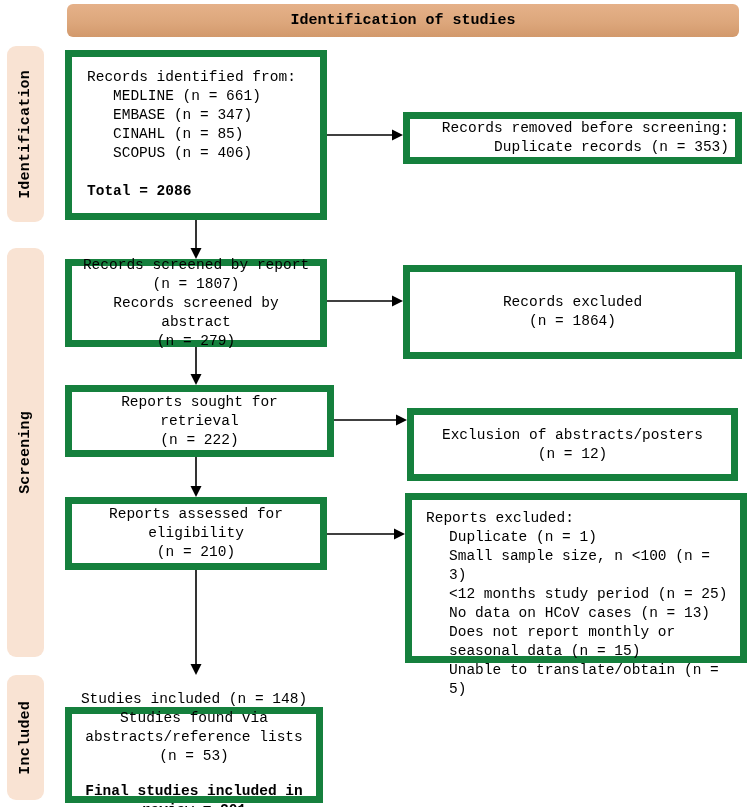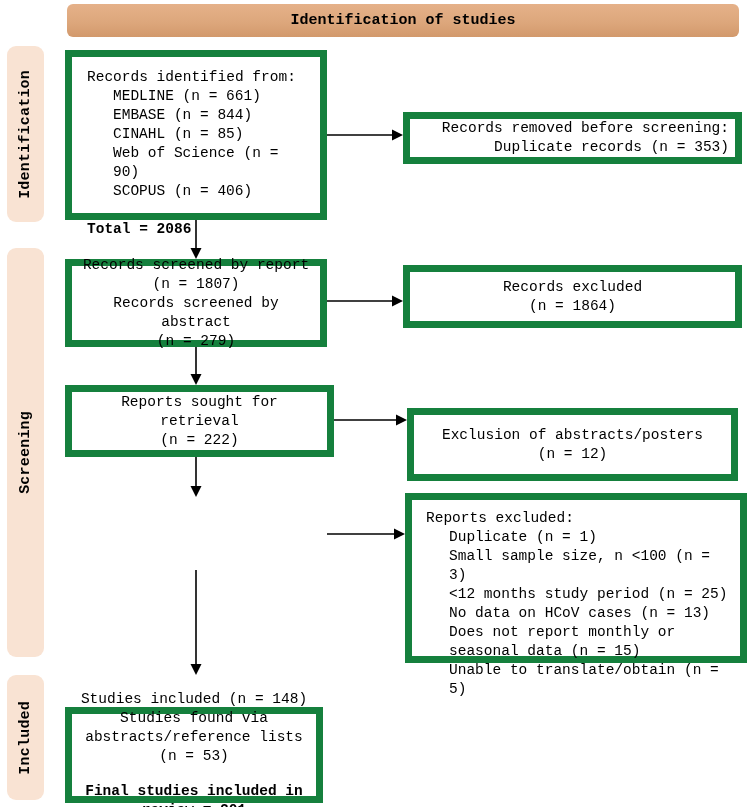--- a/index.html
+++ b/index.html
@@ -36,21 +36,21 @@
   }
   .centered { display:flex; flex-direction:column; justify-content:center; text-align:center; padding:4px 6px; }
 
   .box-records-identified { left:65px; top:50px;  width:262px; height:170px; padding:11px 8px 8px 15px; }
   .box-records-screened   { left:65px; top:259px; width:262px; height:88px; }
   .box-reports-sought     { left:65px; top:385px; width:269px; height:72px; }
   .box-reports-assessed   { left:65px; top:497px; width:262px; height:73px; }
   .box-studies-included   { left:65px; top:675px; width:258px; height:96px;margin-top:32px; }
 
   .box-records-removed    { left:403px; top:112px; width:339px; height:52px;align-items:flex-end; }
-  .box-records-excluded   { left:403px; top:265px; width:339px; height:63px; }
+  .box-records-excluded   { left:403px; top:265px; width:339px; height:94px; }
   .box-abstracts-excluded { left:407px; top:384px; width:331px; height:73px;margin-top:24px; }
   .box-reports-excluded   { left:405px; top:493px; width:342px; height:170px; padding:9px 8px 8px 14px; }
 
   .indent { margin-left:26px; }
   .indent-sm { margin-left:23px; }
   .bold { font-weight:bold; }
   .gap-above { margin-top:19px; }
   .gap-above-sm { margin-top:16px; }
 
   
@@ -108,39 +108,42 @@
   <div class="stage stage-screening">
     <span>Screening</span>
   </div>
   <div class="stage stage-included">
     <span>Included</span>
   </div>
 
   <div class="box box-records-identified">
     <div>Records identified from:</div>
     <div class="indent">MEDLINE (n = 661)</div>
-    <div class="indent">EMBASE (n = 844)</div>
+    <div class="indent">EMBASE (n = 347)</div>
     <div class="indent">CINAHL (n = 85)</div>
-    <div class="indent">Web of Science (n = 90)</div>
     <div class="indent">SCOPUS (n = 406)</div>
     <div class="bold gap-above">Total = 2086</div>
   </div>
 
   <div class="box centered box-records-screened">
     <div>Records screened by report</div>
     <div>(n = 1807)</div>
     <div>Records screened by abstract</div>
     <div>(n = 279)</div>
   </div>
 
   <div class="box centered box-reports-sought">
     <div>Reports sought for retrieval</div>
     <div>(n = 222)</div>
   </div>
 
+  <div class="box centered box-reports-assessed">
+    <div>Reports assessed for eligibility</div>
+    <div>(n = 210)</div>
+  </div>
 
   <div class="box centered box-studies-included">
     <div>Studies included (n = 148)</div>
     <div>Studies found via</div>
     <div>abstracts/reference lists (n = 53)</div>
     <div class="bold gap-above-sm">Final studies included in</div>
     <div class="bold">review = 201</div>
   </div>
 
   <div class="box centered box-records-removed">

